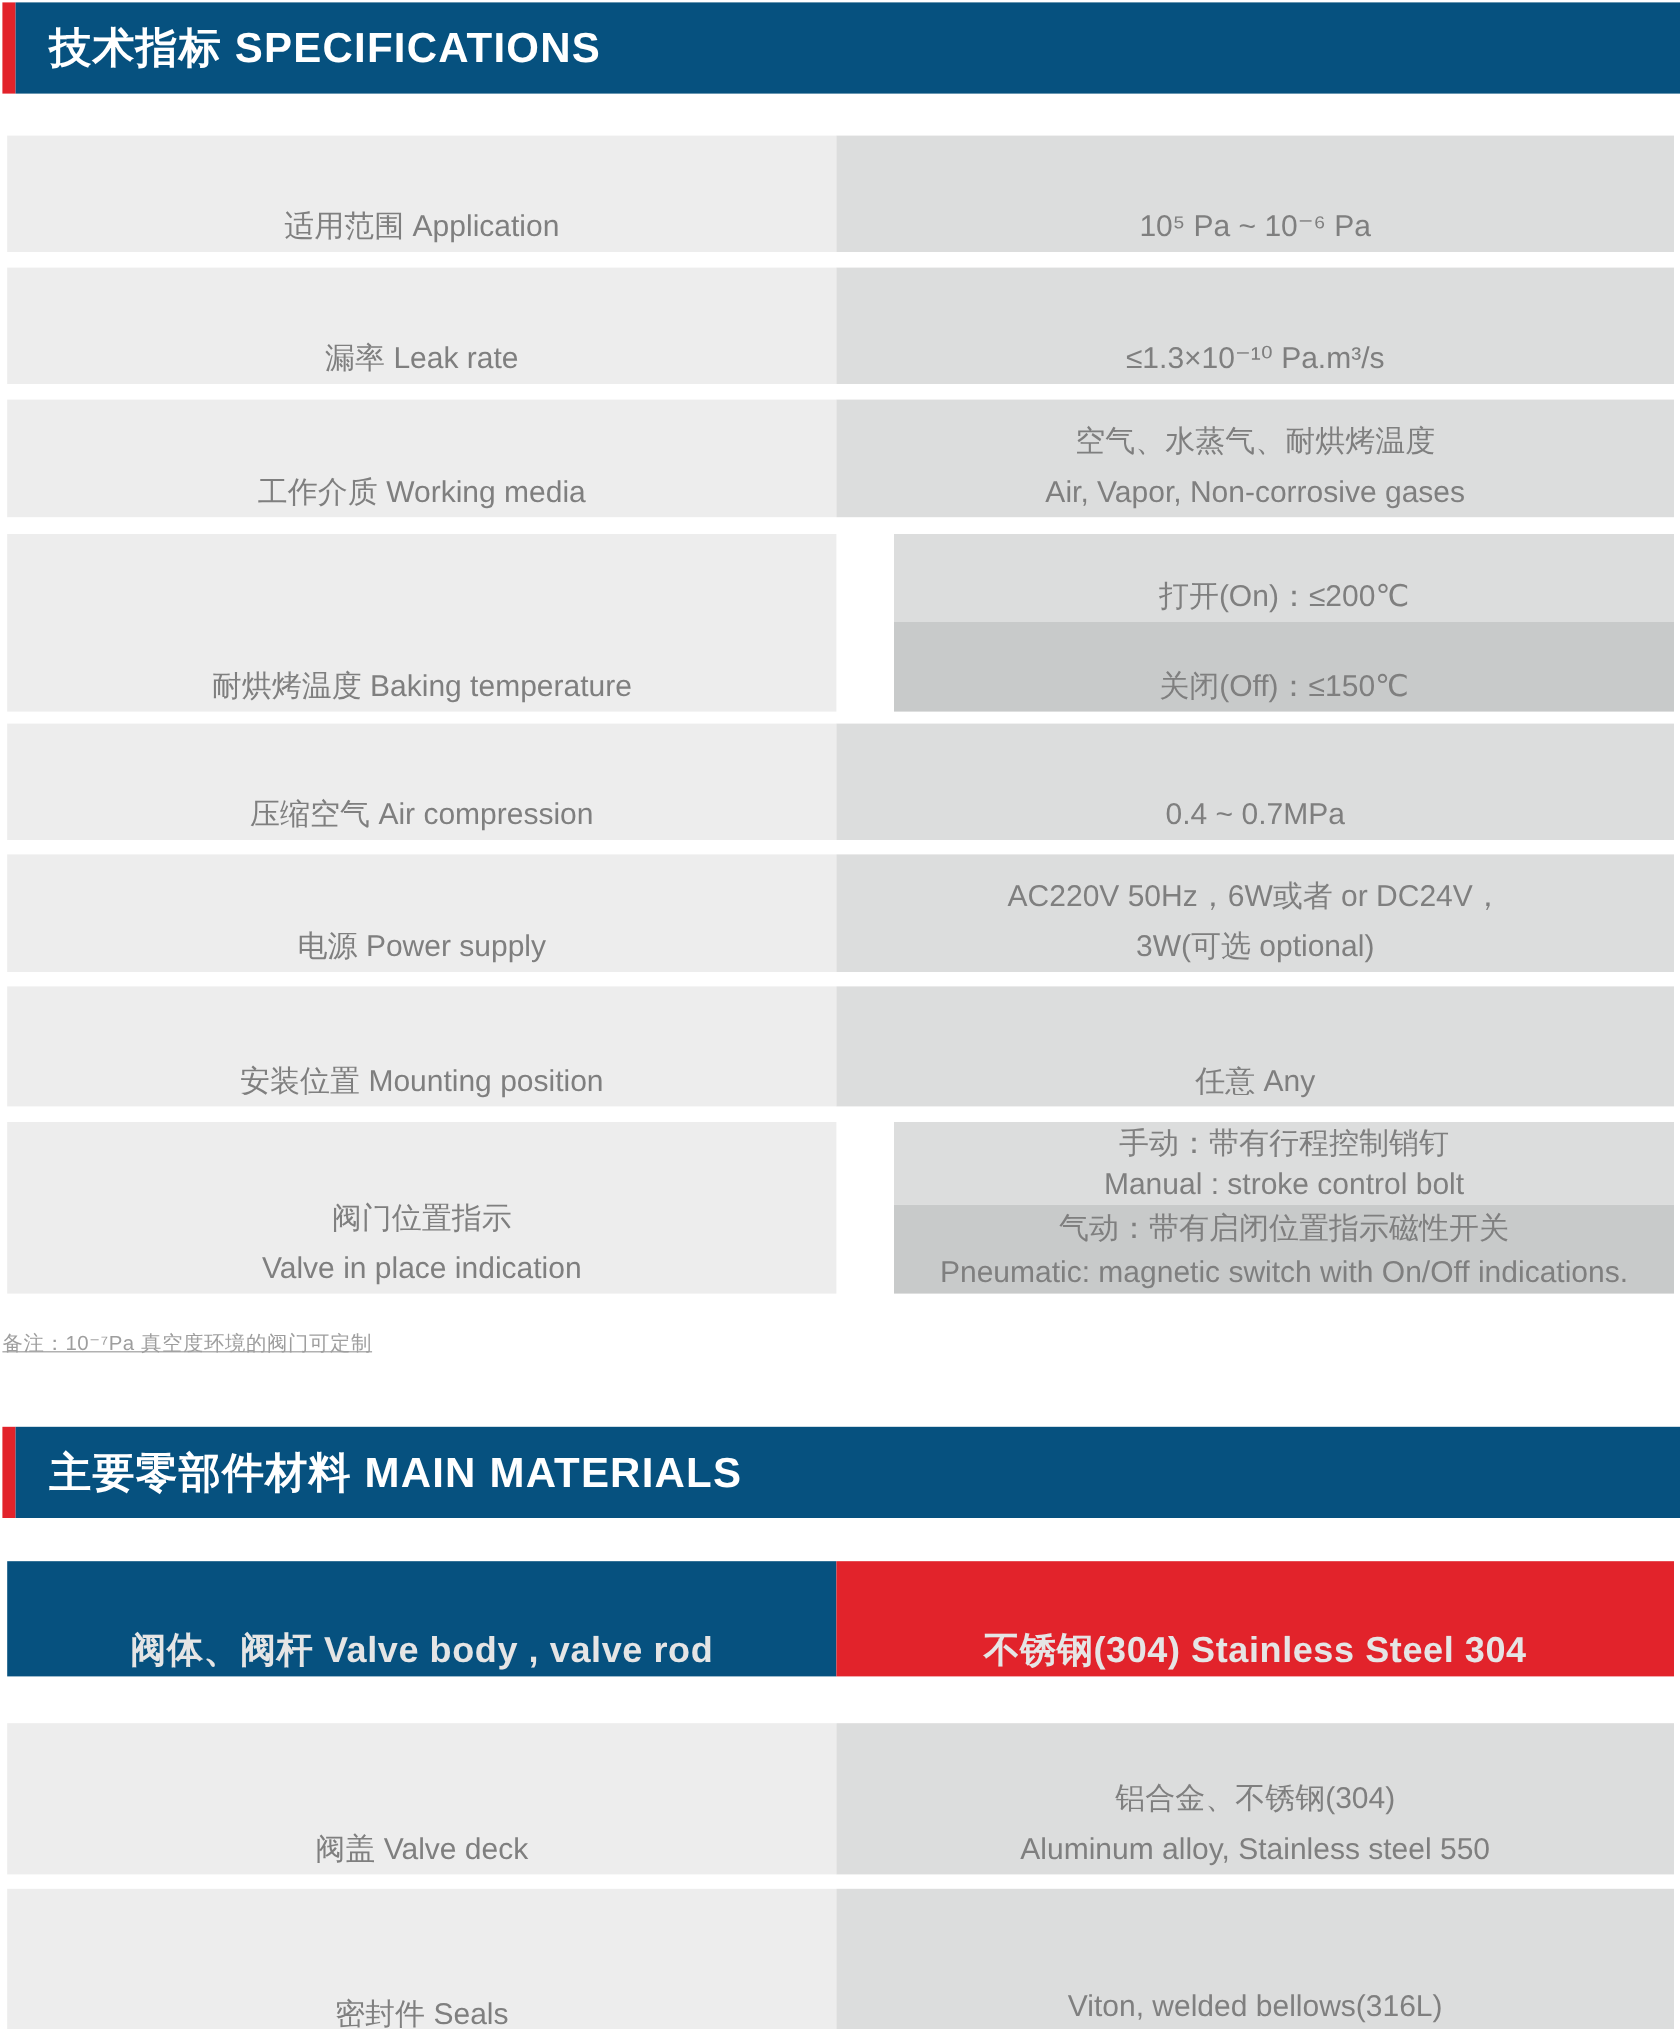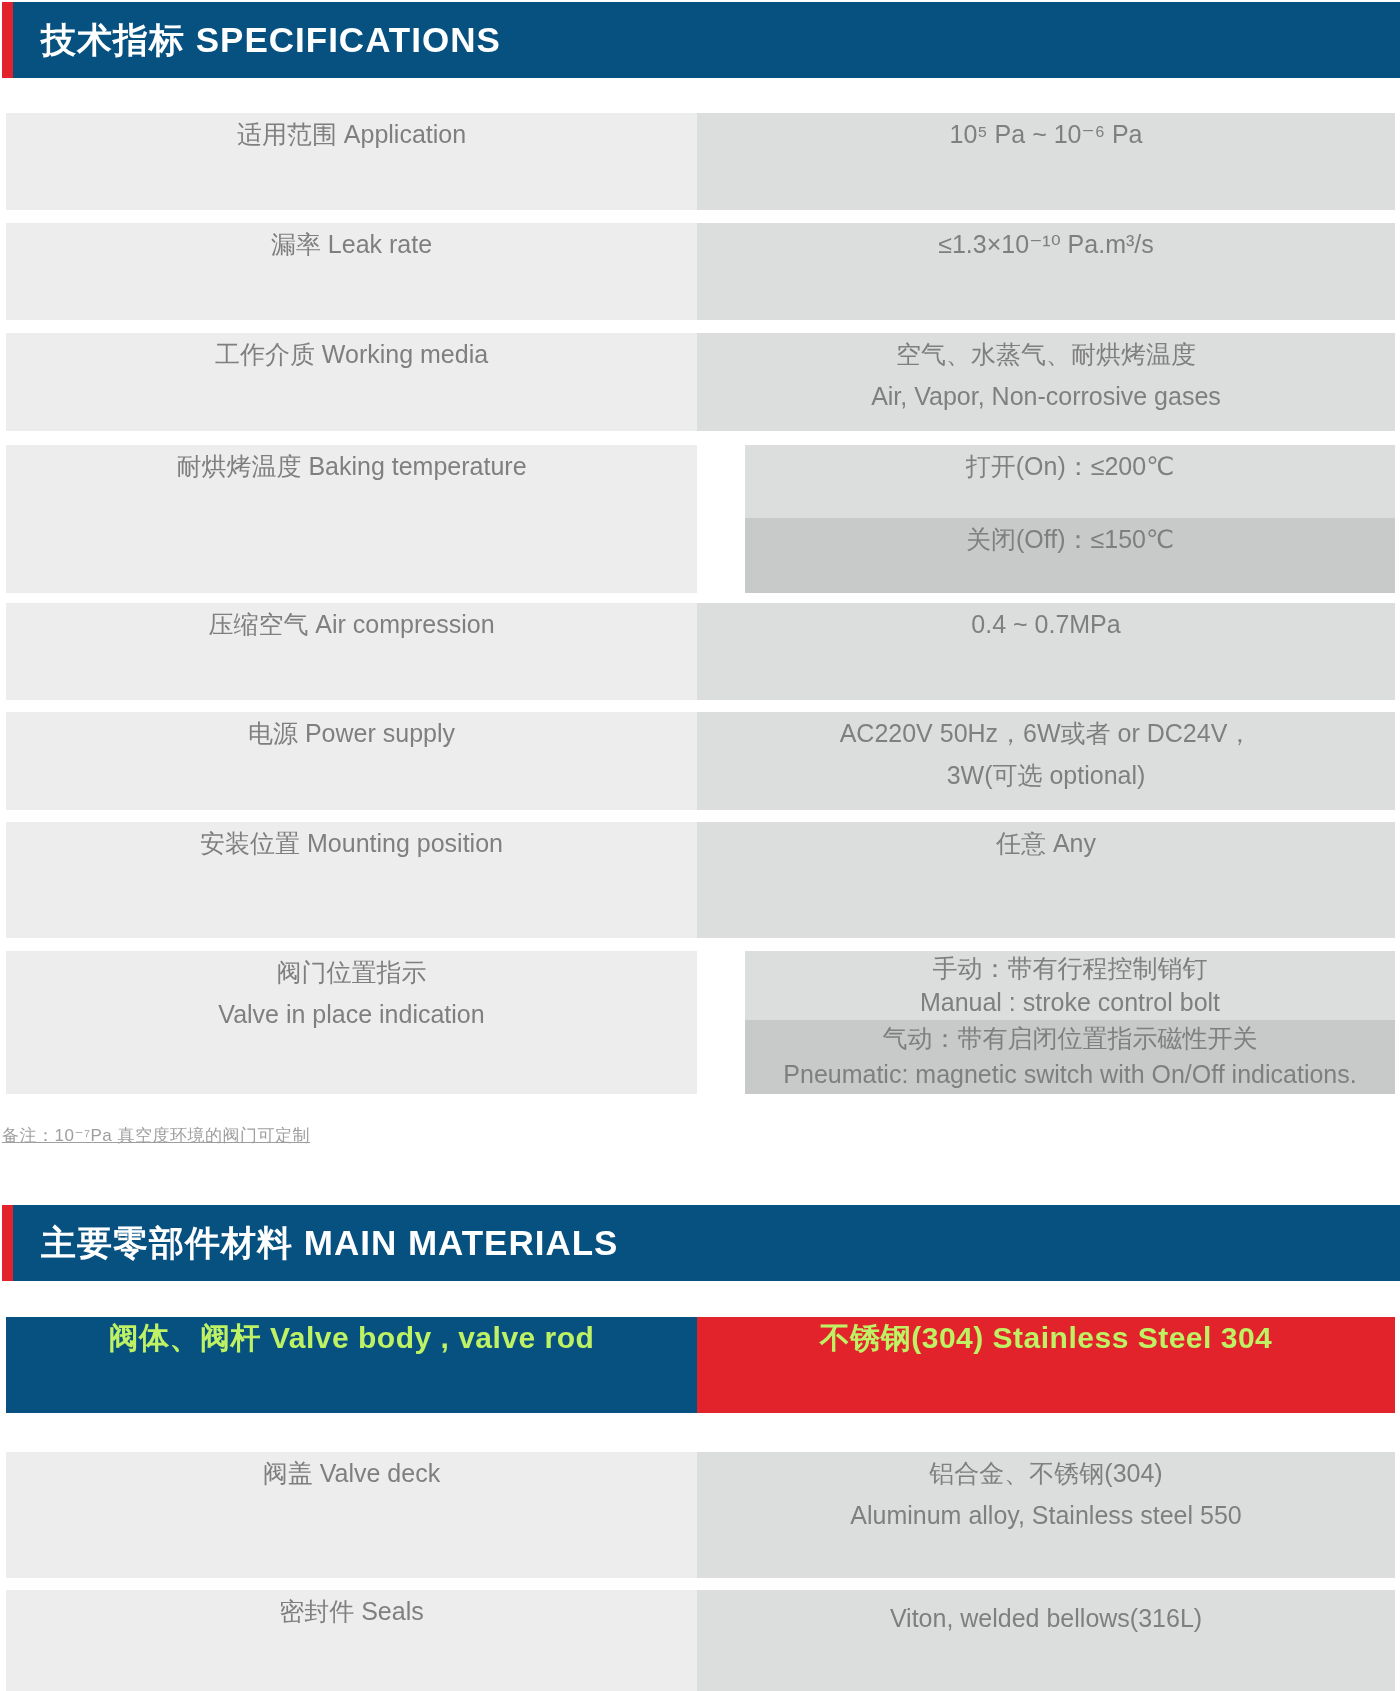--- a/index.html
+++ b/index.html
@@ -25,21 +25,21 @@
   #materials-header { margin-top: 58px; }
 
   
   .table { margin: 0 5px 0 6px; }
   #spec-table { margin-top: 35px; }
   #materials-table { margin-top: 36px; }
 
   .row { display: flex; }
   .cell {
     display: flex; flex-direction: column;
-    align-items: center; justify-content: flex-start;
+    align-items: center; justify-content: flex-end;
     color: #7f7f7f; font-size: 25px; text-align: center;
   }
   .cell-l { width: 691px; background: #ededed; }
   .cell-r { flex: 1; background: #dcdddd; }
   .split { flex: 1; display: flex; flex-direction: column; }
   .sub { background: #dcdddd; margin-left: 48px; }
   .sub.dark { background: #c8caca; }
   .line { display: block; line-height: 42px; white-space: nowrap; }
 
   .mb13 { margin-bottom: 13px; }
@@ -47,21 +47,21 @@
   .mb12 { margin-bottom: 12px; }
   .mb10 { margin-bottom: 10px; }
 
   
   .note {
     margin: 30px 0 0 2px;
     font-size: 17px; color: #9e9e9e; letter-spacing: 0.5px; text-decoration: underline;
   }
 
   
-  .highlight .cell { font-size: 30px; font-weight: 600; color: #bef264; letter-spacing: 0.5px; }
+  .highlight .cell { font-size: 30px; font-weight: 600; color: #e5e5e5; letter-spacing: 0.5px; }
   .blue-cell { background: #06517f !important; }
   .red-cell  { background: #e2232b !important; }
 </style>
 </head>
 <body>
 
 <div>
 
   <header id="spec-header" class="section-header">
     <div class="accent"></div>
@@ -126,21 +126,21 @@
     <div class="row mb12" style="height:98px">
       <div class="cell cell-l">
         <span class="line">电源 Power supply</span>
       </div>
       <div class="cell cell-r">
         <span class="line">AC220V 50Hz，6W或者 or DC24V，</span>
         <span class="line">3W(可选 optional)</span>
       </div>
     </div>
 
-    <div class="row mb13" style="height:116px">
+    <div class="row mb13" style="height:100px">
       <div class="cell cell-l">
         <span class="line">安装位置 Mounting position</span>
       </div>
       <div class="cell cell-r">
         <span class="line">任意  Any</span>
       </div>
     </div>
 
     <div class="row">
       <div class="cell cell-l" style="height:143px">

